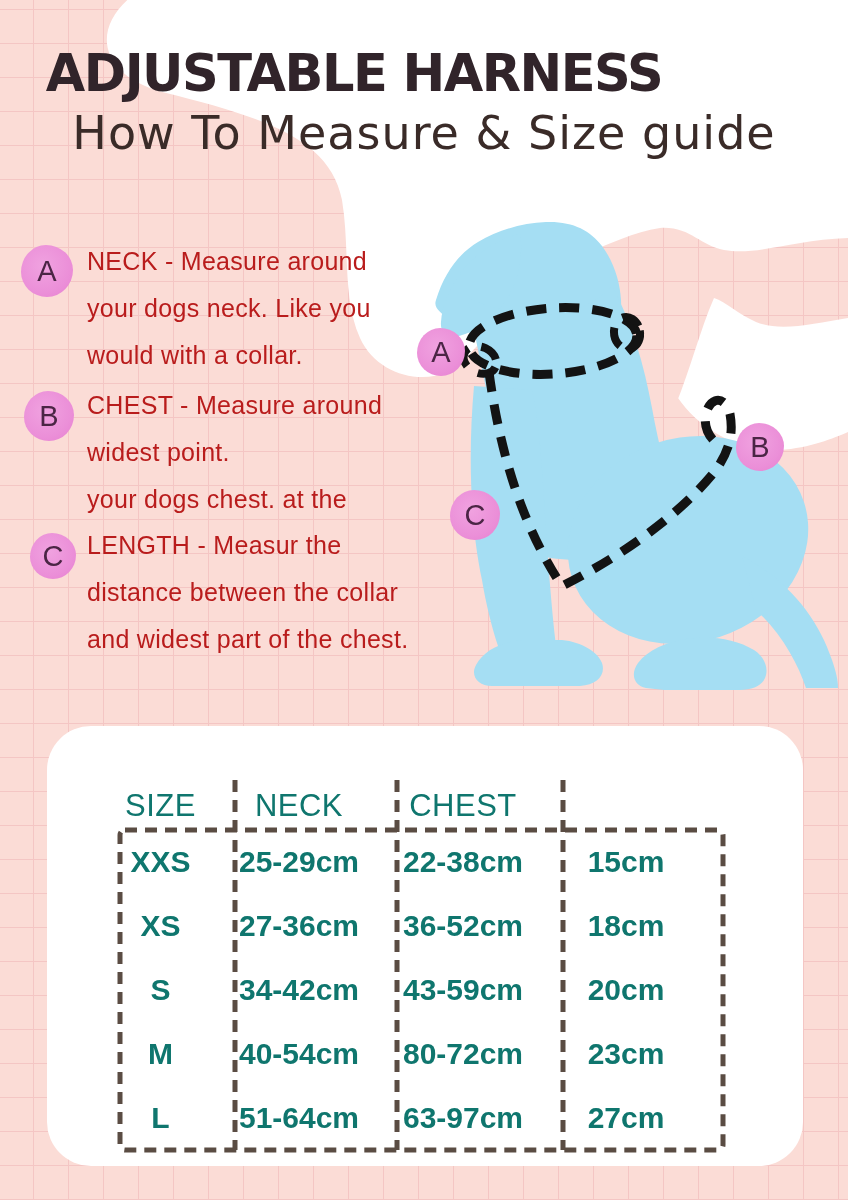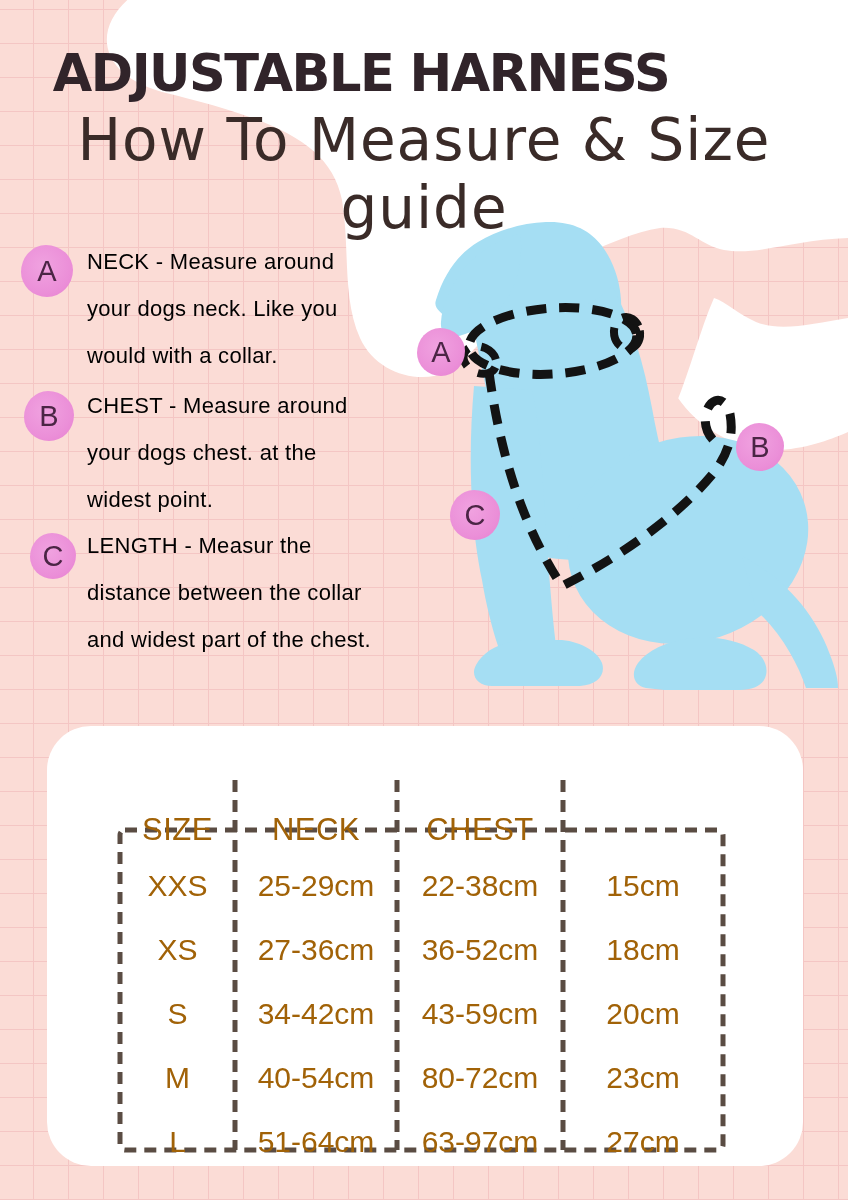--- a/index.html
+++ b/index.html
@@ -14,66 +14,64 @@
   .bg-svg{position:absolute;left:0;top:0;width:848px;height:1200px;}
 
   .page-title{
     position:absolute;left:0;top:44px;width:708px;
     text-align:center;
     font-family:"DejaVu Sans", sans-serif;
     font-weight:700;
     font-size:51px;
     letter-spacing:-1.5px;
     color:#31242a;
-    margin-left:7px;
   }
   .page-subtitle{
     position:absolute;left:0;top:106px;width:848px;
     text-align:center;
     font-family:"DejaVu Sans", sans-serif;
     font-weight:400;
-    font-size:58px;
+    font-size:46px;
     letter-spacing:1px;
     color:#3a2b28;
   }
 
   .instruction{
     position:absolute;left:87px;width:360px;
-    font-size:22px;
+    font-size:25px;
     line-height:47px;
-    color:#000000;
+    color:#b91c1c;
     letter-spacing:0.3px;
   }
   .badge{
     position:absolute;
     display:flex;align-items:center;justify-content:center;
     background:radial-gradient(circle at 42% 40%, #f0a2e0 0%, #eb8fd8 62%, #e67fd0 100%);
     border-radius:48% 52% 50% 50% / 52% 48% 52% 48%;
     color:#4b2545;
     font-size:29px;
     font-weight:500;
   }
 
   .size-card{
     position:absolute;
     left:47px;top:726px;width:756px;height:440px;
     background:#ffffff;
     border-radius:44px;
   }
   .table-lines{position:absolute;left:0;top:0;width:756px;height:440px;}
   .thead,.trow{
-    position:absolute;left:73px;width:603px;
+    position:absolute;left:56px;width:603px;
     display:grid;
     grid-template-columns:115px 162px 166px 160px;
     align-items:center;
-    color:#a16207;
-    margin-top:24px;
+    color:#0f766e;
   }
   .thead{top:58px;height:44px;font-size:31px;font-weight:500;letter-spacing:0.5px;}
-  .trow{height:64px;font-size:30px;font-weight:400;}
+  .trow{height:64px;font-size:30px;font-weight:700;}
   .thead > div,.trow > div{text-align:center;}
 </style>
 </head>
 <body>
 
 <div class="page">
 
   <svg class="bg-svg" viewBox="0 0 848 1200" xmlns="http://www.w3.org/2000/svg">
     <defs>
       <pattern id="grid" x="-2" y="9" width="35" height="34" patternUnits="userSpaceOnUse">
@@ -175,22 +173,22 @@
   <div class="badge" style="left:21px;top:245px;width:52px;height:52px;">A</div>
   <div class="instruction" style="top:238px;">
     <div>NECK - Measure around</div>
     <div>your dogs neck. Like you</div>
     <div>would with a collar.</div>
   </div>
 
   <div class="badge" style="left:24px;top:391px;width:50px;height:50px;">B</div>
   <div class="instruction" style="top:382px;">
     <div>CHEST - Measure around</div>
+    <div>widest point.</div>
     <div>your dogs chest. at the</div>
-    <div>widest point.</div>
   </div>
 
   <div class="badge" style="left:30px;top:533px;width:46px;height:46px;">C</div>
   <div class="instruction" style="top:522px;">
     <div>LENGTH - Measur the</div>
     <div>distance between the collar</div>
     <div>and widest part of the chest.</div>
   </div>
 
   <div class="badge" style="left:417px;top:328px;width:48px;height:48px;">A</div>

